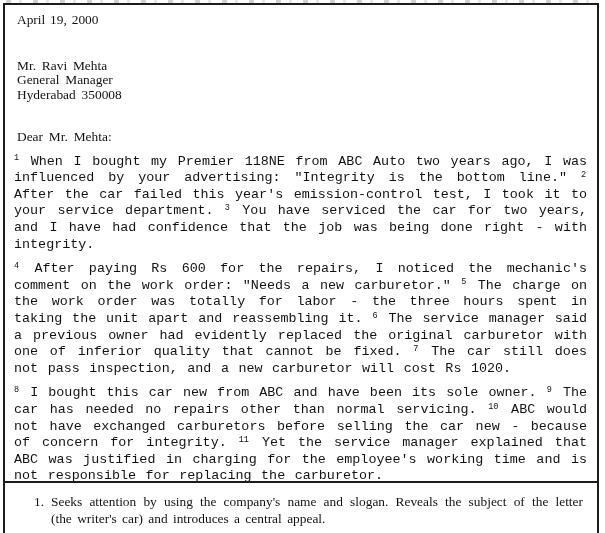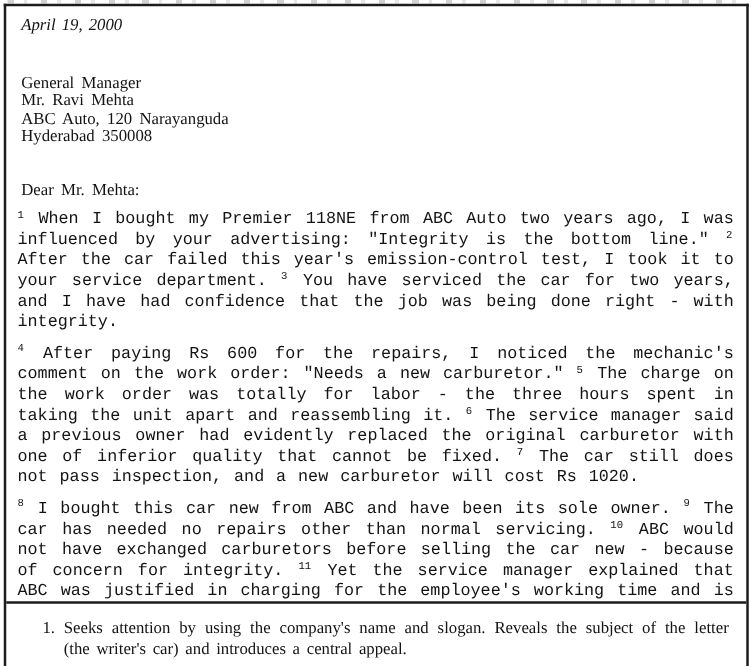--- a/index.html
+++ b/index.html
@@ -31,21 +31,21 @@
     background: var(--paper);
   }
   .letter {
     height: 476px;
     overflow: hidden;
     padding: 7px 10px 0 9px;
     font-size: 13.4px;
     line-height: 16.6px;
     word-spacing: 1.5px;
   }
-  .date { margin: 0 0 30px 3px; font-style: italic; }
+  .date { margin: 0 0 30px 3px; }
   .address { line-height: 14.5px; margin: 0 0 27px 3px; word-spacing: 2.5px; }
   .salutation { margin: 0 0 8px 3px; word-spacing: 2.5px; }
   .para { margin: 0 0 8px 0; text-align: justify; font-family: Liberation Mono, monospace; }
   .para sup {
     font-size: 8.5px; line-height: 0;
     vertical-align: baseline; position: relative; top: -4.5px;
     margin-right: 1px;
   }
   .closing { margin: 23px 0 5px 3px; }
   .signature { margin: 0 0 0 3px; word-spacing: 5px; }
@@ -64,23 +64,22 @@
 <body>
 
 <div class="scan-noise"></div>
 
 <div class="doc-frame">
 
   <div class="letter">
     <div class="date">April 19, 2000</div>
 
     <div class="address">
+      <div>Mr. Ravi Mehta</div>
       <div>General Manager</div>
-      <div>Mr. Ravi Mehta</div>
-      <div>ABC Auto, 120 Narayanguda</div>
       <div>Hyderabad 350008</div>
     </div>
 
     <div class="salutation">Dear Mr. Mehta:</div>
 
     <div>
         <p class="para"><sup>1</sup> When I bought my Premier 118NE from ABC Auto two years ago, I was influenced by your advertising: "Integrity is the bottom line." <sup>2</sup> After the car failed this year's emission-control test, I took it to your service department. <sup>3</sup> You have serviced the car for two years, and I have had confidence that the job was being done right - with integrity.</p>
         <p class="para"><sup>4</sup> After paying Rs 600 for the repairs, I noticed the mechanic's comment on the work order: "Needs a new carburetor." <sup>5</sup> The charge on the work order was totally for labor - the three hours spent in taking the unit apart and reassembling it. <sup>6</sup> The service manager said a previous owner had evidently replaced the original carburetor with one of inferior quality that cannot be fixed. <sup>7</sup> The car still does not pass inspection, and a new carburetor will cost Rs 1020.</p>
         <p class="para"><sup>8</sup> I bought this car new from ABC and have been its sole owner. <sup>9</sup> The car has needed no repairs other than normal servicing. <sup>10</sup> ABC would not have exchanged carburetors before selling the car new - because of concern for integrity. <sup>11</sup> Yet the service manager explained that ABC was justified in charging for the employee's working time and is not responsible for replacing the carburetor.</p>
       </div>

